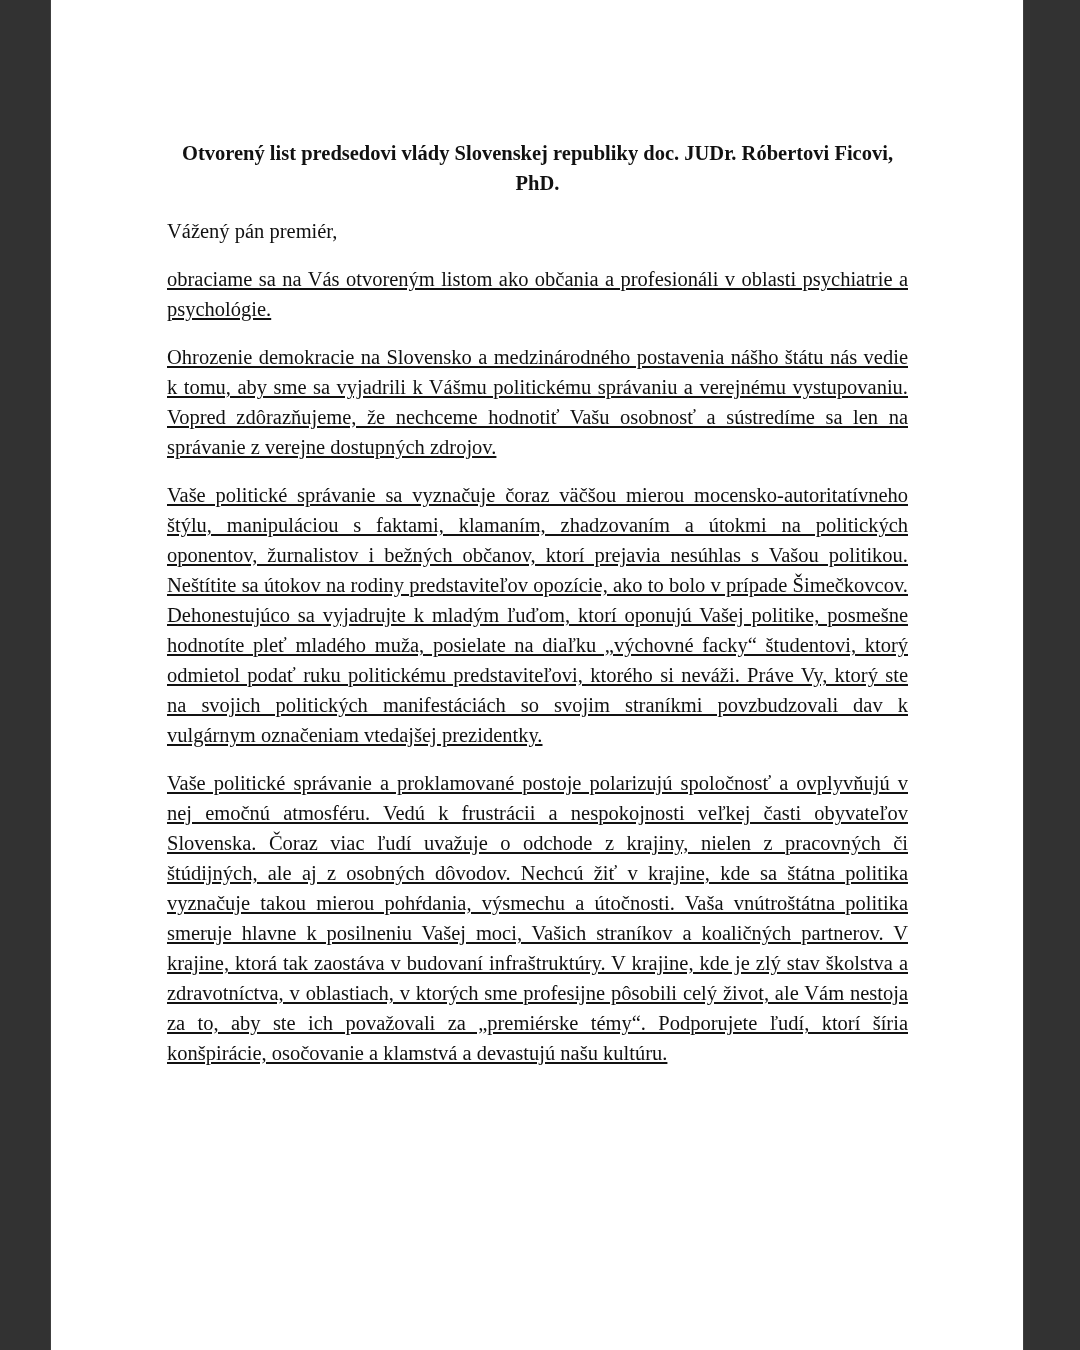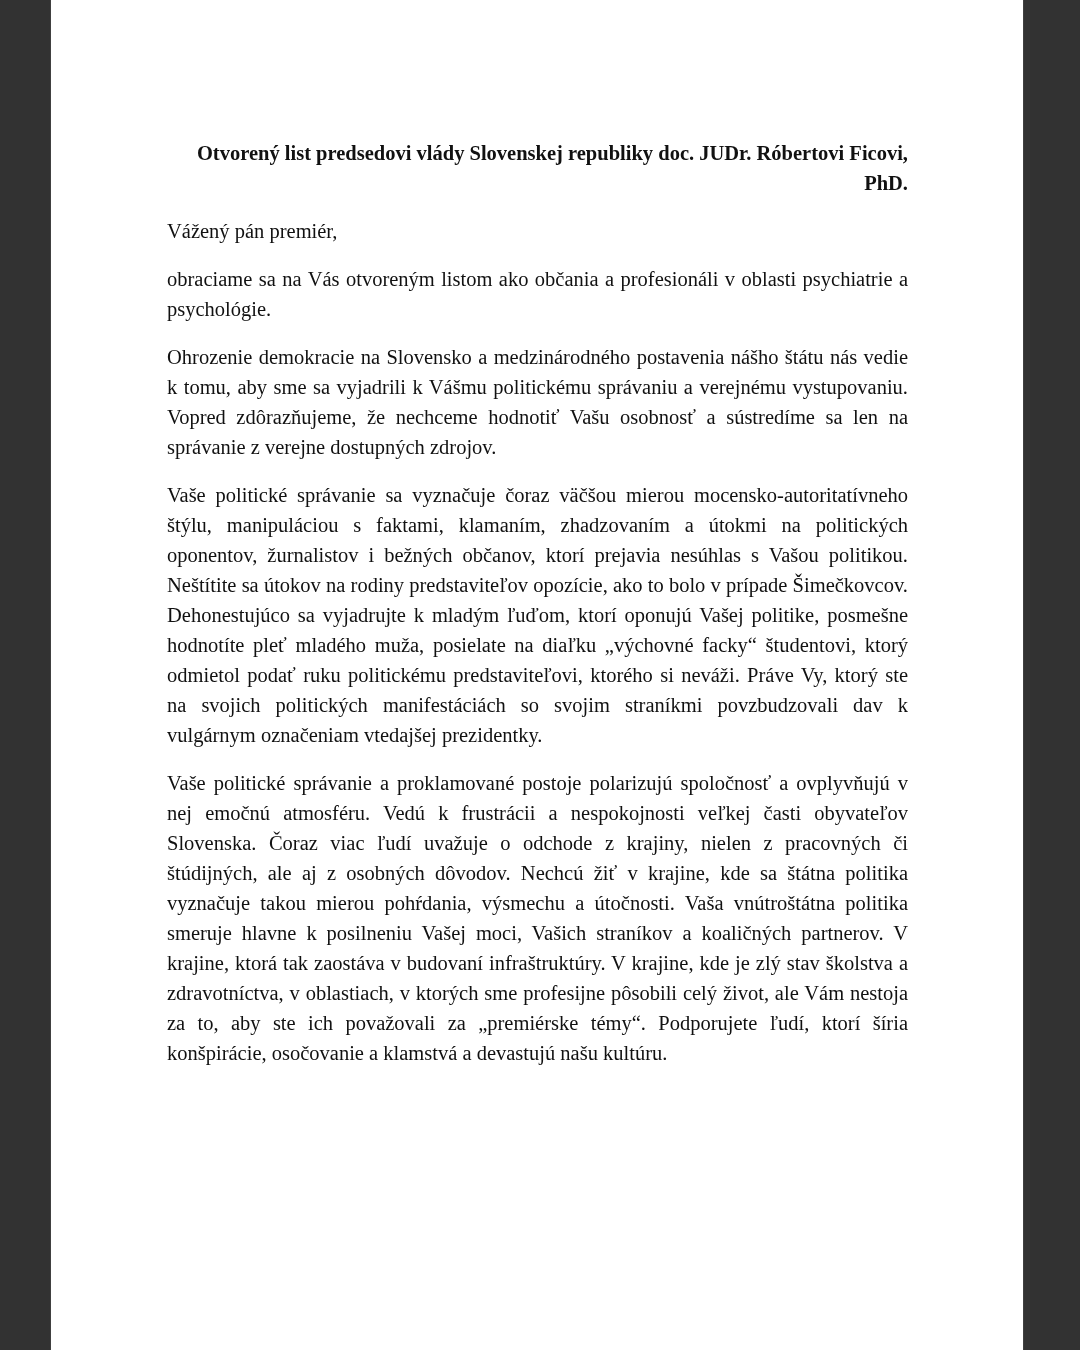--- a/index.html
+++ b/index.html
@@ -31,29 +31,30 @@
       top: 138px;
       width: 741px;
       font-family: "Liberation Serif", "DejaVu Serif", serif;
       font-size: 20.5px;
       line-height: 30px;
       color: #111111;
     }
     .title {
       font-weight: bold;
       margin: 0 0 18px 0;
-      text-align: right;
+      text-align: center;
     }
     .salutation {
       margin: 0 0 18px 0;
     }
     p.para {
       margin: 0 0 18px 0;
       text-align: justify;
       text-justify: inter-word;
+      text-decoration: underline;
     }
   </style>
 </head>
 <body>
 
 <div class="viewer">
   <div class="page">
     <div class="content">
       <div class="title">Otvorený list predsedovi vlády Slovenskej republiky doc. JUDr. Róbertovi Ficovi, PhD.</div>
       <div class="salutation">Vážený pán premiér,</div>

